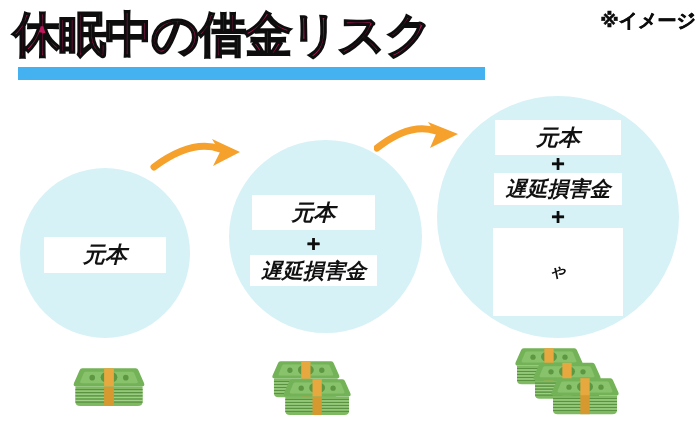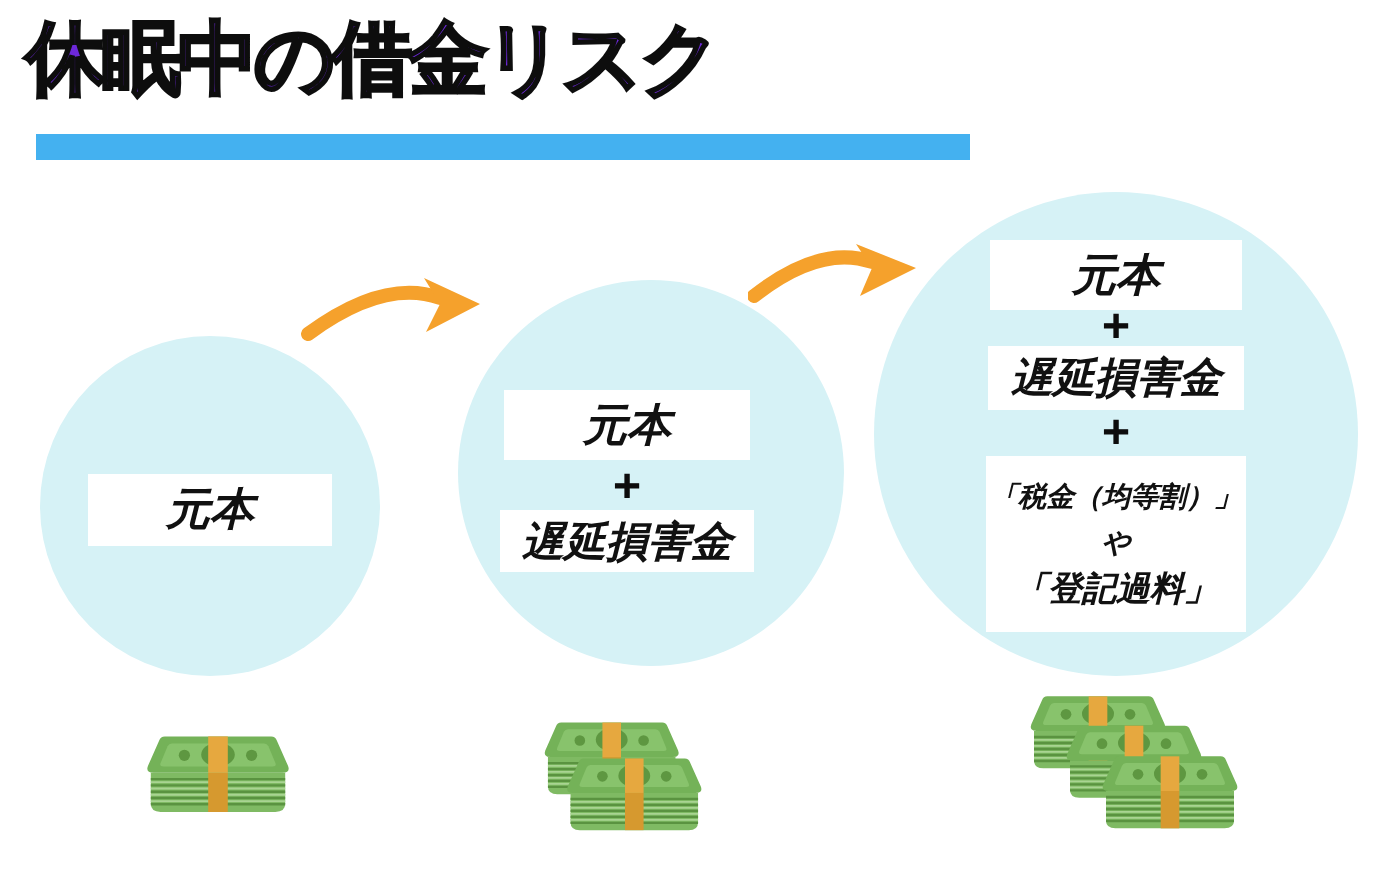--- a/index.html
+++ b/index.html
@@ -4,21 +4,21 @@
 <style>
   html,body{margin:0;padding:0;background:#fff;}
   #canvas{
     position:relative;width:700px;height:438px;background:#ffffff;overflow:hidden;
     font-family:"Liberation Sans","DejaVu Sans",sans-serif;color:#111;
   }
   
   .title-underline{position:absolute;left:18px;top:67px;width:467px;height:13px;background:#44b1f0;z-index:1;}
   .page-title{
     position:absolute;left:13px;top:6px;z-index:2;
-    font-size:40px;font-weight:900;letter-spacing:-2px;line-height:1.2;color:#6d28d9;
+    font-size:48px;font-weight:900;letter-spacing:-2px;line-height:1.2;color:#be185d;
     -webkit-text-stroke:1.5px #0d0d0d;white-space:nowrap;
   }
   .image-note{
     position:absolute;right:4px;top:8px;z-index:2;
     font-size:19px;font-weight:900;color:#0d0d0d;-webkit-text-stroke:0.5px #0d0d0d;white-space:nowrap;
   }
   
   .circle{position:absolute;border-radius:50%;background:#d6f2f6;z-index:1;}
   #circle-1{left:20px;top:168px;width:170px;height:170px;}
   #circle-2{left:229px;top:140px;width:193px;height:193px;}
@@ -87,20 +87,21 @@
         <circle cx="36" cy="16.5" r="4" fill="#5e9741"></circle>
         <circle cx="84" cy="16.5" r="4" fill="#5e9741"></circle>
 
         <rect x="53" y="3" width="14" height="26" fill="#e6a83f"></rect>
       </symbol>
     </defs>
   </svg>
 
   <div class="title-underline"></div>
   <div class="page-title">休眠中の借金リスク</div>
+  <div class="image-note">※イメージ</div>
 
   <div class="circle" id="circle-1"></div>
   <div class="circle" id="circle-2"></div>
   <div class="circle" id="circle-3"></div>
 
   <svg class="arrow" id="arrow-1" width="92" height="34" viewBox="0 0 92 34">
     <path d="M4,30 Q42,2 70,12" fill="none" stroke="#f5a12c" stroke-width="7" stroke-linecap="round"></path>
     <polygon points="62,2 90,15 63,29 70,15" fill="#f5a12c"></polygon>
   </svg>
   <svg class="arrow" id="arrow-2" width="88" height="32" viewBox="0 0 88 32">
@@ -122,23 +123,21 @@
 
   <div class="wbox" id="box-c3a">
     <span>元本</span>
   </div>
   <div class="plus" id="plus-c3a">＋</div>
   <div class="wbox" id="box-c3b">
     <span>遅延損害金</span>
   </div>
   <div class="plus" id="plus-c3b">＋</div>
   <div class="wbox" id="box-c3c">
-    <span class="ln1">「税金（均等割）」</span>
     <span class="ln2">や</span>
-    <span class="ln3">「登記過料」</span>
   </div>
 
   <svg class="money" id="money-1" width="84" height="45" viewBox="0 0 120 64">
     <use href="#bill-stack" x="0" y="0" width="120" height="64"></use>
   </svg>
   <svg class="money" id="money-2" width="91" height="61" viewBox="0 0 137 91">
     <use href="#bill-stack" x="0" y="0" width="120" height="64"></use>
     <use href="#bill-stack" x="17" y="27" width="120" height="64"></use>
   </svg>
   <svg class="money" id="money-3" width="116" height="73" viewBox="0 0 174 109">

